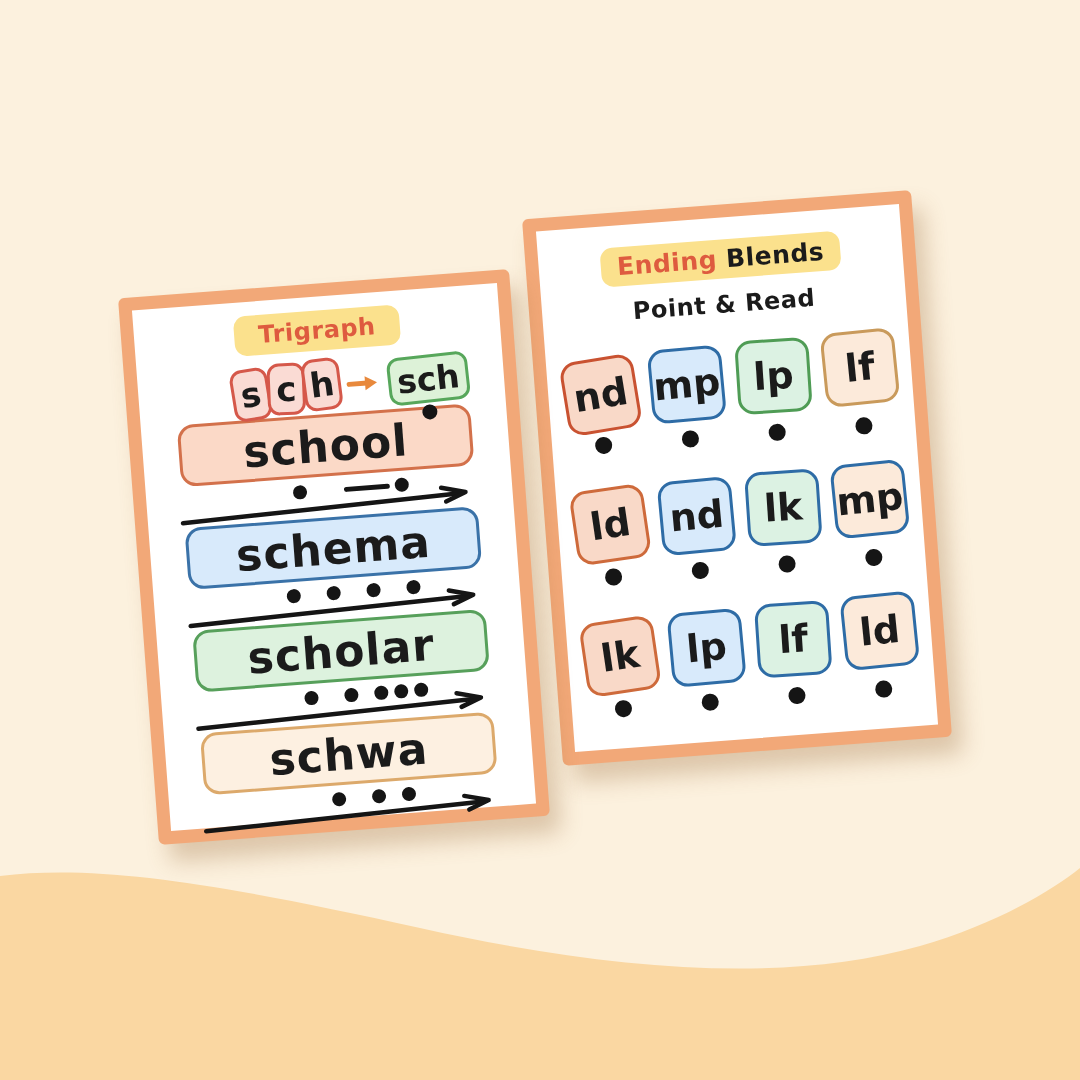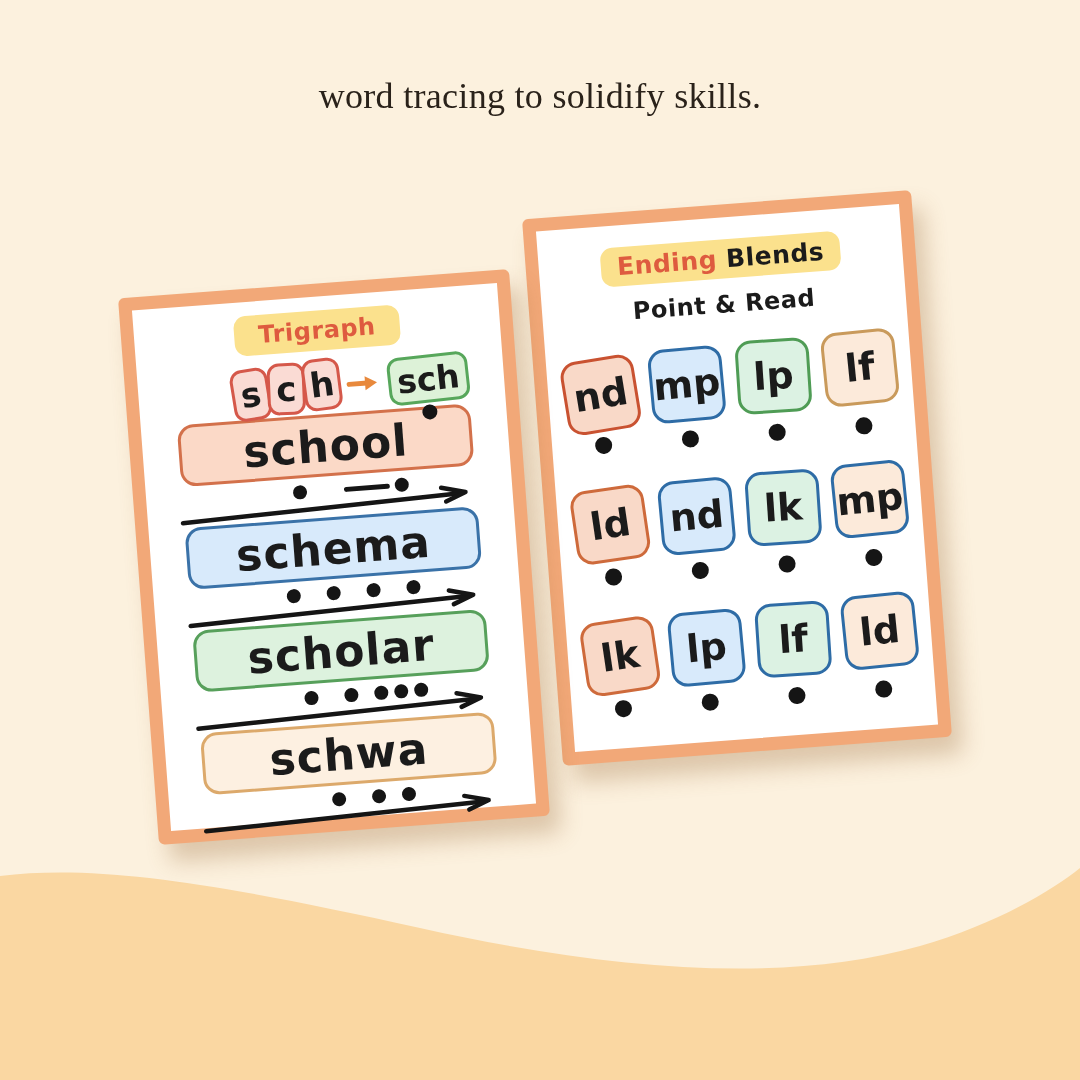--- a/index.html
+++ b/index.html
@@ -76,21 +76,20 @@
   .cell:nth-child(1) .btile{transform:rotate(-5deg) translateY(4px);}
   .cell:nth-child(4n+2) .btile{transform:rotate(-1deg);}
   .cell:nth-child(4n+3) .btile{transform:rotate(.5deg) translateY(-2px);}
   .cell:nth-child(4n+4) .btile{transform:rotate(-1.5deg) translateY(-4px);}
   .cell:nth-child(5) .btile,.cell:nth-child(9) .btile{transform:rotate(-4deg) translateY(2px);}
 </style>
 </head>
 <body style="--bg: #FCF1DE; --cardborder: #F2A878; --badge: #FBE18D; --accent: #DE5B3F;">
 
 <div class="headline">
-  <div>word tracing to solidify skills.</div>
 </div>
 
 <div class="card card-left">
   <div class="card-inner">
     <div class="badge">Trigraph</div>
     <div class="sch-row">
         <div class="ltile lt0" style="background: rgb(250, 219, 212); border-color: rgb(213, 88, 74);">s</div>
         <div class="ltile lt1" style="background: rgb(250, 219, 212); border-color: rgb(213, 88, 74);">c</div>
         <div class="ltile lt2" style="background: rgb(250, 219, 212); border-color: rgb(213, 88, 74);">h</div>
         <span class="mini-arrow">

